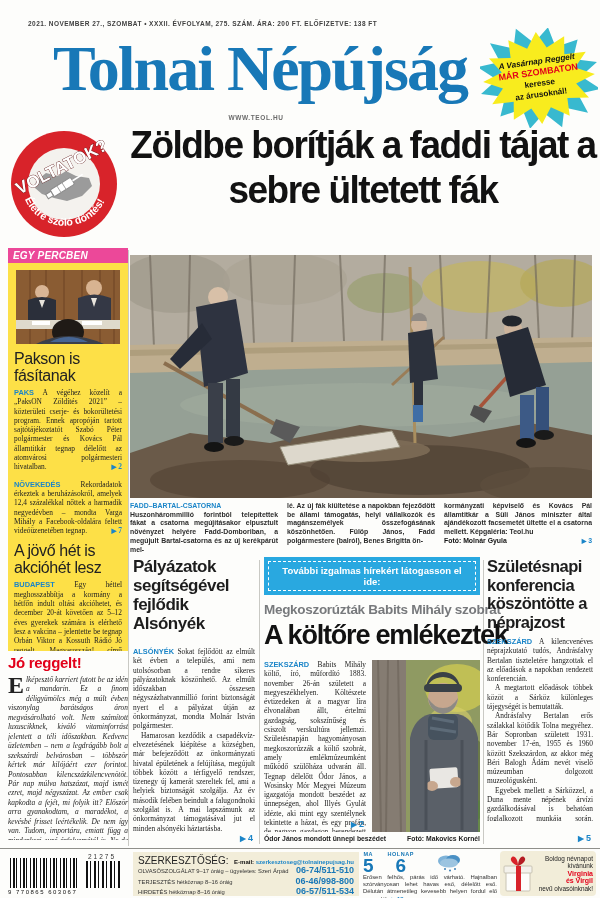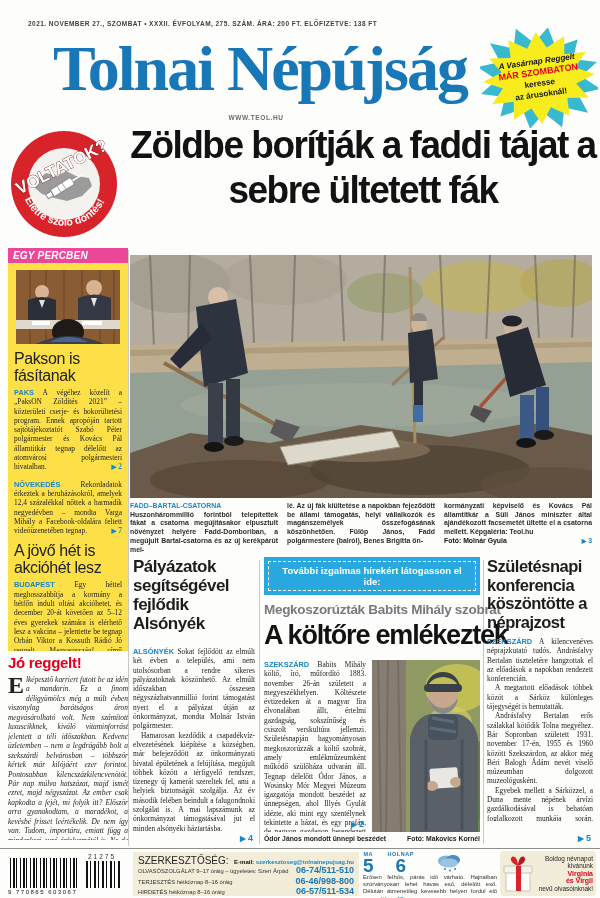--- a/index.html
+++ b/index.html
@@ -322,21 +322,21 @@
   <div class="barcode">
     <div class="bars1"></div>
     <div class="bars2"></div>
     <div class="bc-addon">21275</div>
     <div class="bc-digits">9 770865 603067</div>
   </div>
 
   <div class="col-alsonyk">
     <h2 class="al-title">Pályázatok segítségével fejlődik Alsónyék</h2>
     <div class="al-body serifbody">
-      <p><span class="kicker">ALSÓNYÉK</span> <span>Sokat fejlődött az elmúlt két évben a település, ami nem utolsósorban a rendre sikeres pályázatoknak köszönhető. Az elmúlt időszakban összesen négyszázhatvanmillió forint támogatást nyert el a pályázat útján az önkormányzat, mondta Molnár István polgármester.</span></p>
+      <p><span class="kicker">ALSÓNYÉK</span> <span>Sokat fejlődött az elmúlt két évben a település, ami nem utolsósorban a rendre sikeres pályázatoknak köszönhető. Az elmúlt időszakban összesen négyszázhatvanmillió forint biztonságát nyert el a pályázat útján az önkormányzat, mondta Molnár István polgármester.</span></p>
       <p><span>Hamarosan kezdődik a csapadékvíz-elvezetésének kiépítése a községben, már befejeződött az önkormányzati hivatal épületének a felújítása, megújult többek között a térfigyelő rendszer, tizenegy új kamerát szereltek fel, ami a helyiek biztonságát szolgálja. Az év második felében beindult a falugondnoki szolgálat is. A mai lapszámunk az önkormányzat támogatásával jut el minden alsónyéki háztartásba.</span></p>
     </div>
     <span class="col-ref"><span>4</span></span>
   </div>
 
   <div class="col-babits">
     <div class="promo">
       <div class="promo-blue">
         <div class="inner">További izgalmas hírekért látogasson el ide:</div>
       </div>

